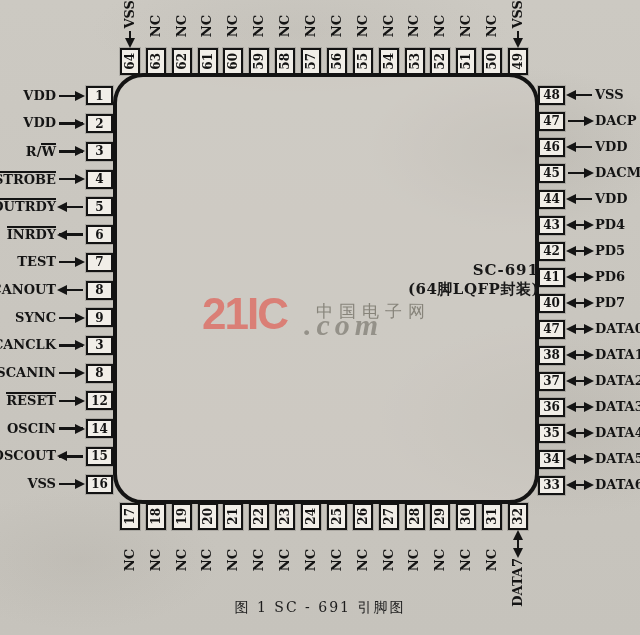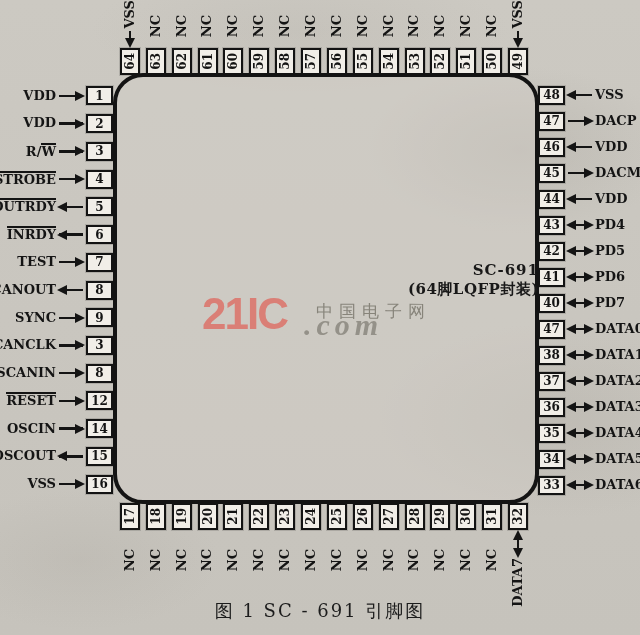--- a/index.html
+++ b/index.html
@@ -88,21 +88,21 @@
   }
   .arrow-v.head-up::before{
     content:"";position:absolute;top:-2px;left:50%;transform:translateX(-50%);
     border-bottom:10px solid #141414;border-left:5px solid transparent;border-right:5px solid transparent;
   }
   .spacer-t{height:7px;flex:0 0 auto;}
   .spacer-b{height:15px;flex:0 0 auto;}
   
   .caption{
     position:absolute;left:0;top:599px;width:640px;text-align:center;
-    font-size:18px;color:#1c1c1c;letter-spacing:2px;font-family:"DejaVu Serif",serif;
+    font-size:14px;color:#1c1c1c;letter-spacing:2px;font-family:"DejaVu Serif",serif;
   }
 </style>
 </head>
 <body>
 
 <div id="stage">
 
   <div class="chip-body"></div>
 
   <div class="chip-text">

